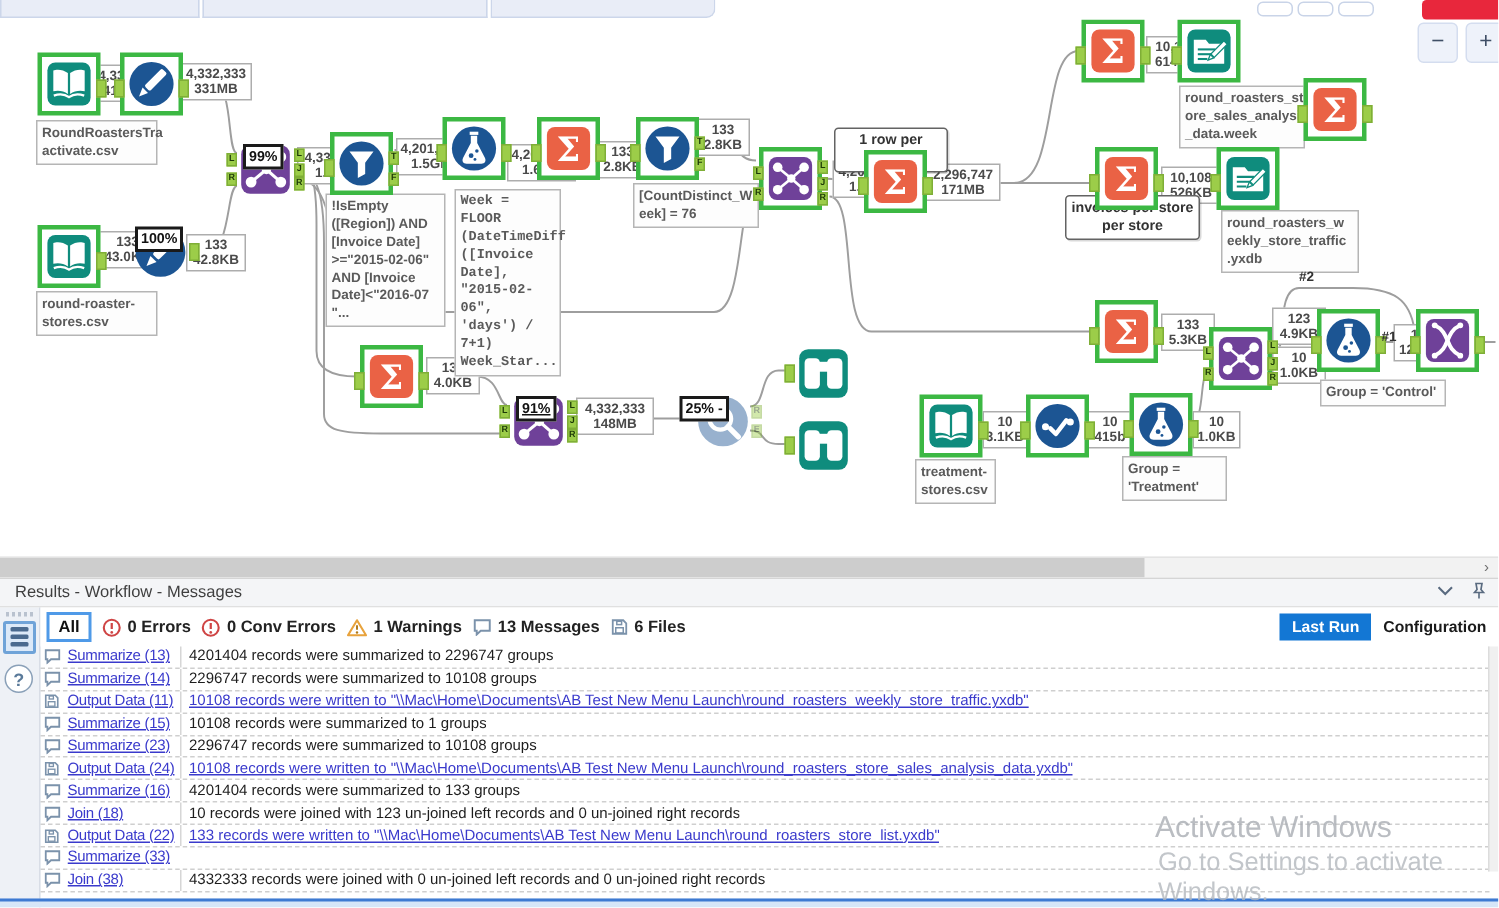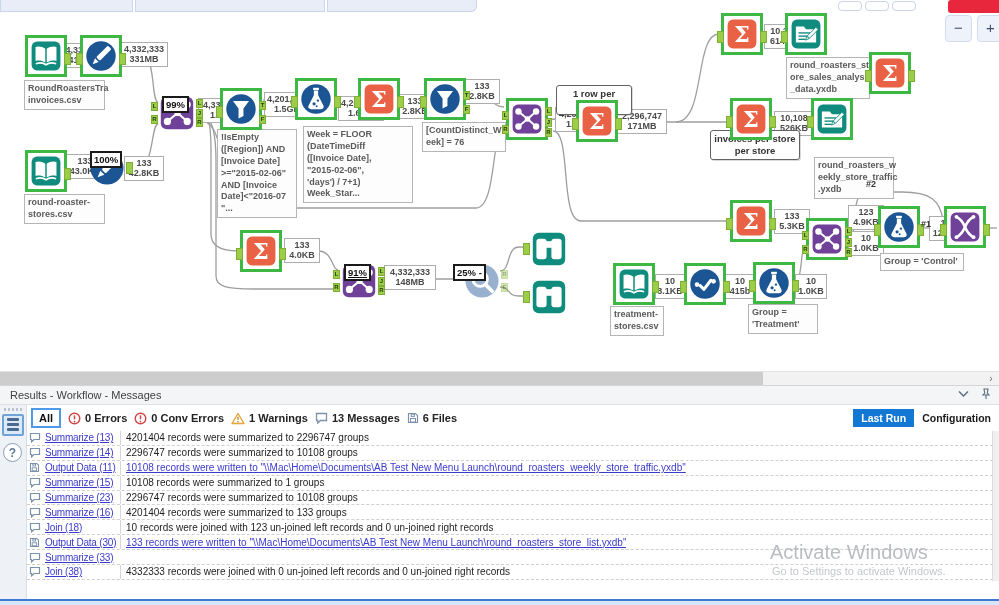--- a/index.html
+++ b/index.html
@@ -57,21 +57,21 @@
        display:flex;align-items:center;box-sizing:border-box;}
   .ricon{width:16px;padding-left:2px;flex:0 0 16px;display:flex;align-items:center;}
   .rtool{flex:0 0 73px;color:#3a3acc;text-decoration:underline;white-space:nowrap;overflow:hidden;letter-spacing:-0.2px;}
   .rmsg{border-left:1px solid #d6d6d6;padding-left:5px;margin-left:2px;white-space:nowrap;overflow:hidden;align-self:stretch;display:flex;align-items:center;}
   .rmsg.link{color:#3a3acc;text-decoration:underline;}
   .vscroll{position:absolute;right:0;top:45px;width:6px;height:150px;background:#f0f0f0;border-left:1px solid #dcdcdc;}
   .rbottom{position:absolute;left:0;bottom:0;width:999px;height:7px;background:#d6e6f8;border-top:2px solid #3e7ad2;box-sizing:border-box;}
   
   .wm{position:absolute;z-index:20;color:#a9adb3;pointer-events:none;opacity:.8;}
   .wm1{left:770px;top:541px;font-size:20px;}
-  .wm2{left:772px;top:565px;font-size:11px;color:#b4b8be;}
+  .wm2{left:772px;top:565px;font-size:17px;color:#b4b8be;}
 </style>
 </head>
 <body>
 
 <div id="app">
 
   <div class="topstrip">
     <div class="chromeseg" style="left:0;width:133px;"></div>
     <div class="chromeseg" style="left:135px;width:190px;"></div>
     <div class="chromeseg" style="left:327px;width:150px;border-radius:0 0 6px 0;"></div>
@@ -203,53 +203,53 @@
       <div class="lbl" style="left: 284px; top: 238px; width: 36px;">
         <div>133</div>
         <div>4.0KB</div>
       </div>
       <div class="lbl" style="left: 384px; top: 265px; width: 52px;">
         <div>4,332,333</div>
         <div>148MB</div>
       </div>
       <div class="anno" style="left: 24px; top: 80px; width: 81px;">
         <div>RoundRoastersTra</div>
-        <div>invoices.csv</div>
+        <div>activate.csv</div>
       </div>
       <div class="anno" style="left: 24px; top: 194px; width: 81px;">
         <div>round-roaster-</div>
         <div>stores.csv</div>
       </div>
       <div class="anno" style="left: 217px; top: 129px; width: 80px;">
         <div>!IsEmpty</div>
         <div>([Region]) AND</div>
         <div>[Invoice Date]</div>
         <div>&gt;="2015-02-06"</div>
         <div>AND [Invoice</div>
         <div>Date]&lt;"2016-07</div>
         <div>"...</div>
       </div>
-      <div class="anno" style="left: 303px; top: 126px; width: 110px;">
+      <div class="anno" style="left: 303px; top: 126px; width: 71px; font-family: Liberation Mono, monospace;">
         <div>Week = FLOOR</div>
         <div>(DateTimeDiff</div>
         <div>([Invoice Date],</div>
         <div>"2015-02-06",</div>
         <div>'days') / 7+1)</div>
         <div>Week_Star...</div>
       </div>
       <div class="anno" style="left: 422px; top: 122px; width: 84px;">
         <div>[CountDistinct_W</div>
         <div>eek] = 76</div>
       </div>
       <div class="anno" style="left: 786px; top: 57px; width: 84px;">
         <div>round_roasters_st</div>
         <div>ore_sales_analysis</div>
-        <div>_data.yxdb</div>
-      </div>
-      <div class="anno" style="left: 814px; top: 140px; width: 80px; margin-top: 17px;">
+        <div>_data.week</div>
+      </div>
+      <div class="anno" style="left: 814px; top: 140px; width: 92px;">
         <div>round_roasters_w</div>
         <div>eekly_store_traffic</div>
         <div>.yxdb</div>
       </div>
       <div class="anno" style="left: 610px; top: 306px; width: 54px;">
         <div>treatment-</div>
         <div>stores.csv</div>
       </div>
       <div class="anno" style="left: 748px; top: 304px; width: 70px;">
         <div>Group =</div>
@@ -710,45 +710,56 @@
           <span class="ricon">
             <svg width="12" height="11">
               <path d="M1.5 1.5 H10.5 V7.5 H5 L2.6 9.8 V7.5 H1.5 Z" fill="none" stroke="#7b92ab" stroke-width="1.2"></path>
             </svg>
           </span>
           <span class="rtool">Summarize (23)</span>
           <span class="rmsg">2296747 records were summarized to 10108 groups</span>
         </div>
         <div class="rrow">
           <span class="ricon">
-            <svg width="12" height="11">
-              <path d="M1.5 1.5 H10.5 V7.5 H5 L2.6 9.8 V7.5 H1.5 Z" fill="none" stroke="#7b92ab" stroke-width="1.2"></path>
-            </svg>
-          </span>
-          <span class="rtool">Summarize (16)</span>
-          <span class="rmsg">4201404 records were summarized to 133 groups</span>
-        </div>
-        <div class="rrow">
-          <span class="ricon">
-            <svg width="12" height="11">
-              <path d="M1.5 1.5 H10.5 V7.5 H5 L2.6 9.8 V7.5 H1.5 Z" fill="none" stroke="#7b92ab" stroke-width="1.2"></path>
-            </svg>
-          </span>
-          <span class="rtool">Join (18)</span>
-          <span class="rmsg">10 records were joined with 123 un-joined left records and 0 un-joined right records</span>
-        </div>
-        <div class="rrow">
-          <span class="ricon">
             <svg width="11" height="11">
               <path d="M1.5 1.5 H7.8 L9.5 3.2 V9.5 H1.5 Z" fill="none" stroke="#7b92ab" stroke-width="1.1"></path>
               <rect x="3.2" y="5.8" width="4.4" height="3" fill="none" stroke="#7b92ab" stroke-width="0.9"></rect>
               <rect x="3.8" y="2" width="2.8" height="2" fill="none" stroke="#7b92ab" stroke-width="0.9"></rect>
             </svg>
           </span>
-          <span class="rtool">Output Data (30)</span>
+          <span class="rtool">Output Data (24)</span>
+          <span class="rmsg link">10108 records were written to "\\Mac\Home\Documents\AB Test New Menu Launch\round_roasters_store_sales_analysis_data.yxdb"</span>
+        </div>
+        <div class="rrow">
+          <span class="ricon">
+            <svg width="12" height="11">
+              <path d="M1.5 1.5 H10.5 V7.5 H5 L2.6 9.8 V7.5 H1.5 Z" fill="none" stroke="#7b92ab" stroke-width="1.2"></path>
+            </svg>
+          </span>
+          <span class="rtool">Summarize (16)</span>
+          <span class="rmsg">4201404 records were summarized to 133 groups</span>
+        </div>
+        <div class="rrow">
+          <span class="ricon">
+            <svg width="12" height="11">
+              <path d="M1.5 1.5 H10.5 V7.5 H5 L2.6 9.8 V7.5 H1.5 Z" fill="none" stroke="#7b92ab" stroke-width="1.2"></path>
+            </svg>
+          </span>
+          <span class="rtool">Join (18)</span>
+          <span class="rmsg">10 records were joined with 123 un-joined left records and 0 un-joined right records</span>
+        </div>
+        <div class="rrow">
+          <span class="ricon">
+            <svg width="11" height="11">
+              <path d="M1.5 1.5 H7.8 L9.5 3.2 V9.5 H1.5 Z" fill="none" stroke="#7b92ab" stroke-width="1.1"></path>
+              <rect x="3.2" y="5.8" width="4.4" height="3" fill="none" stroke="#7b92ab" stroke-width="0.9"></rect>
+              <rect x="3.8" y="2" width="2.8" height="2" fill="none" stroke="#7b92ab" stroke-width="0.9"></rect>
+            </svg>
+          </span>
+          <span class="rtool">Output Data (22)</span>
           <span class="rmsg link">133 records were written to "\\Mac\Home\Documents\AB Test New Menu Launch\round_roasters_store_list.yxdb"</span>
         </div>
         <div class="rrow">
           <span class="ricon">
             <svg width="12" height="11">
               <path d="M1.5 1.5 H10.5 V7.5 H5 L2.6 9.8 V7.5 H1.5 Z" fill="none" stroke="#7b92ab" stroke-width="1.2"></path>
             </svg>
           </span>
           <span class="rtool">Summarize (33)</span>
         </div>

